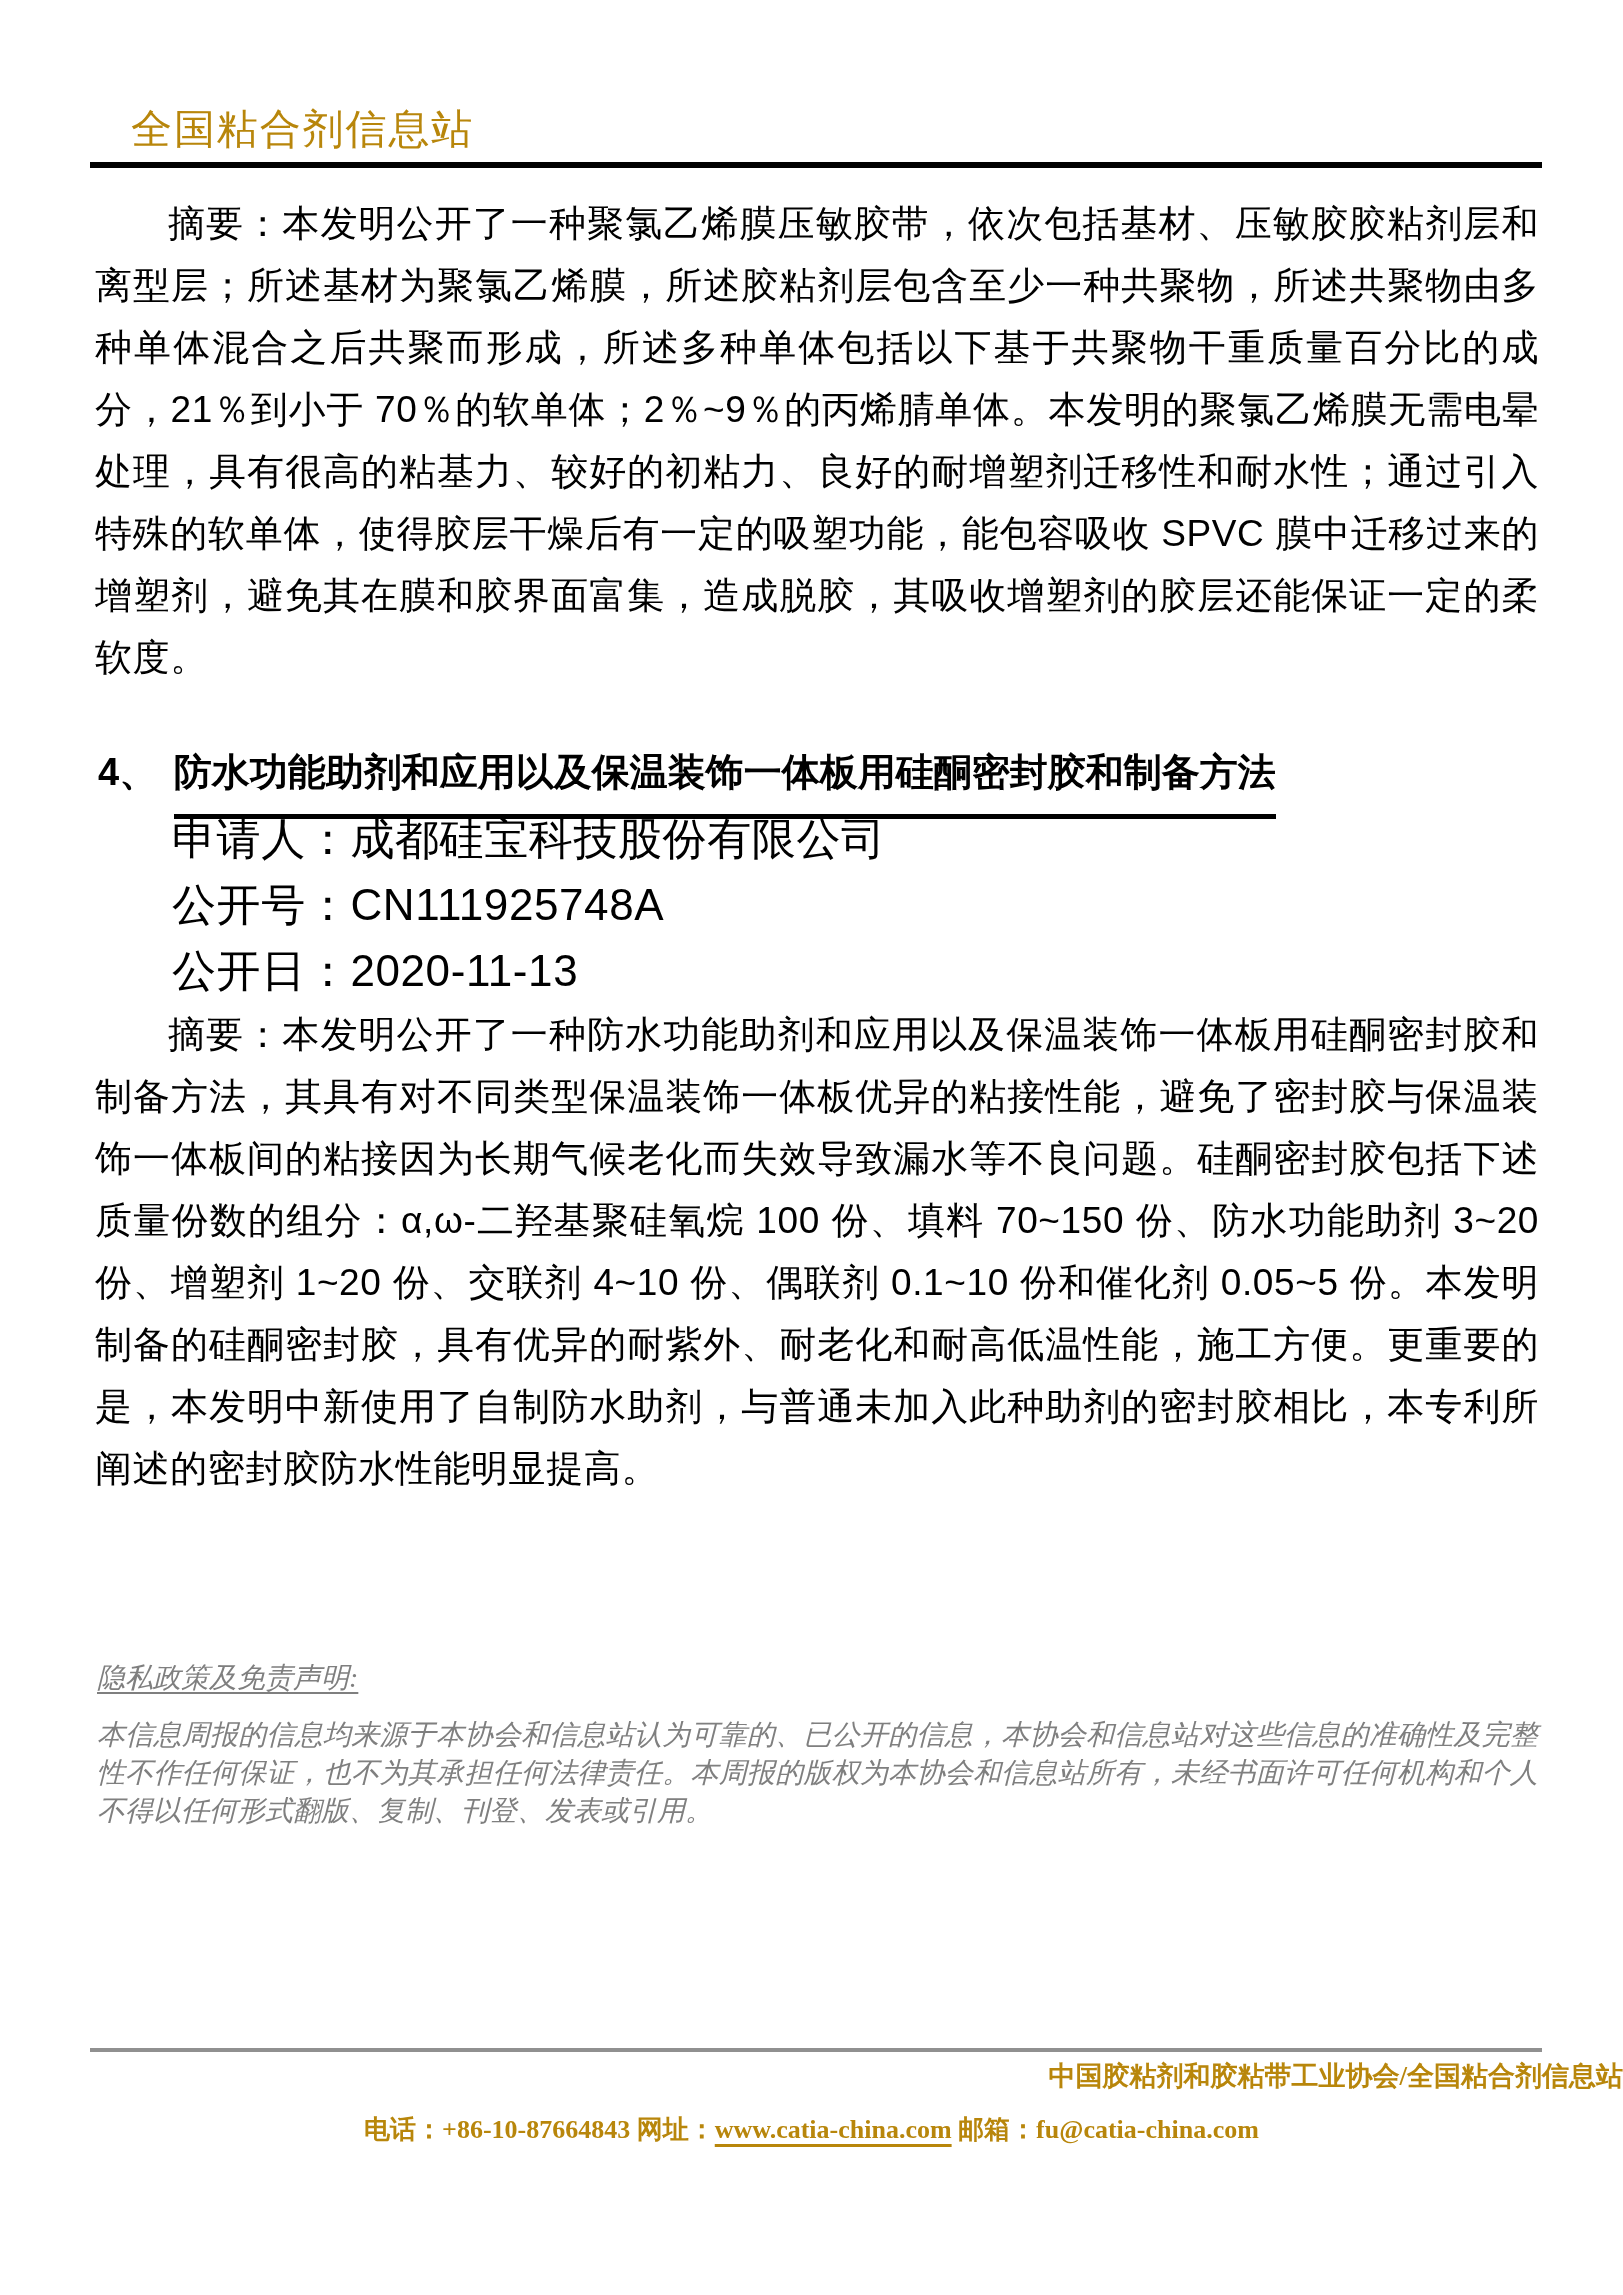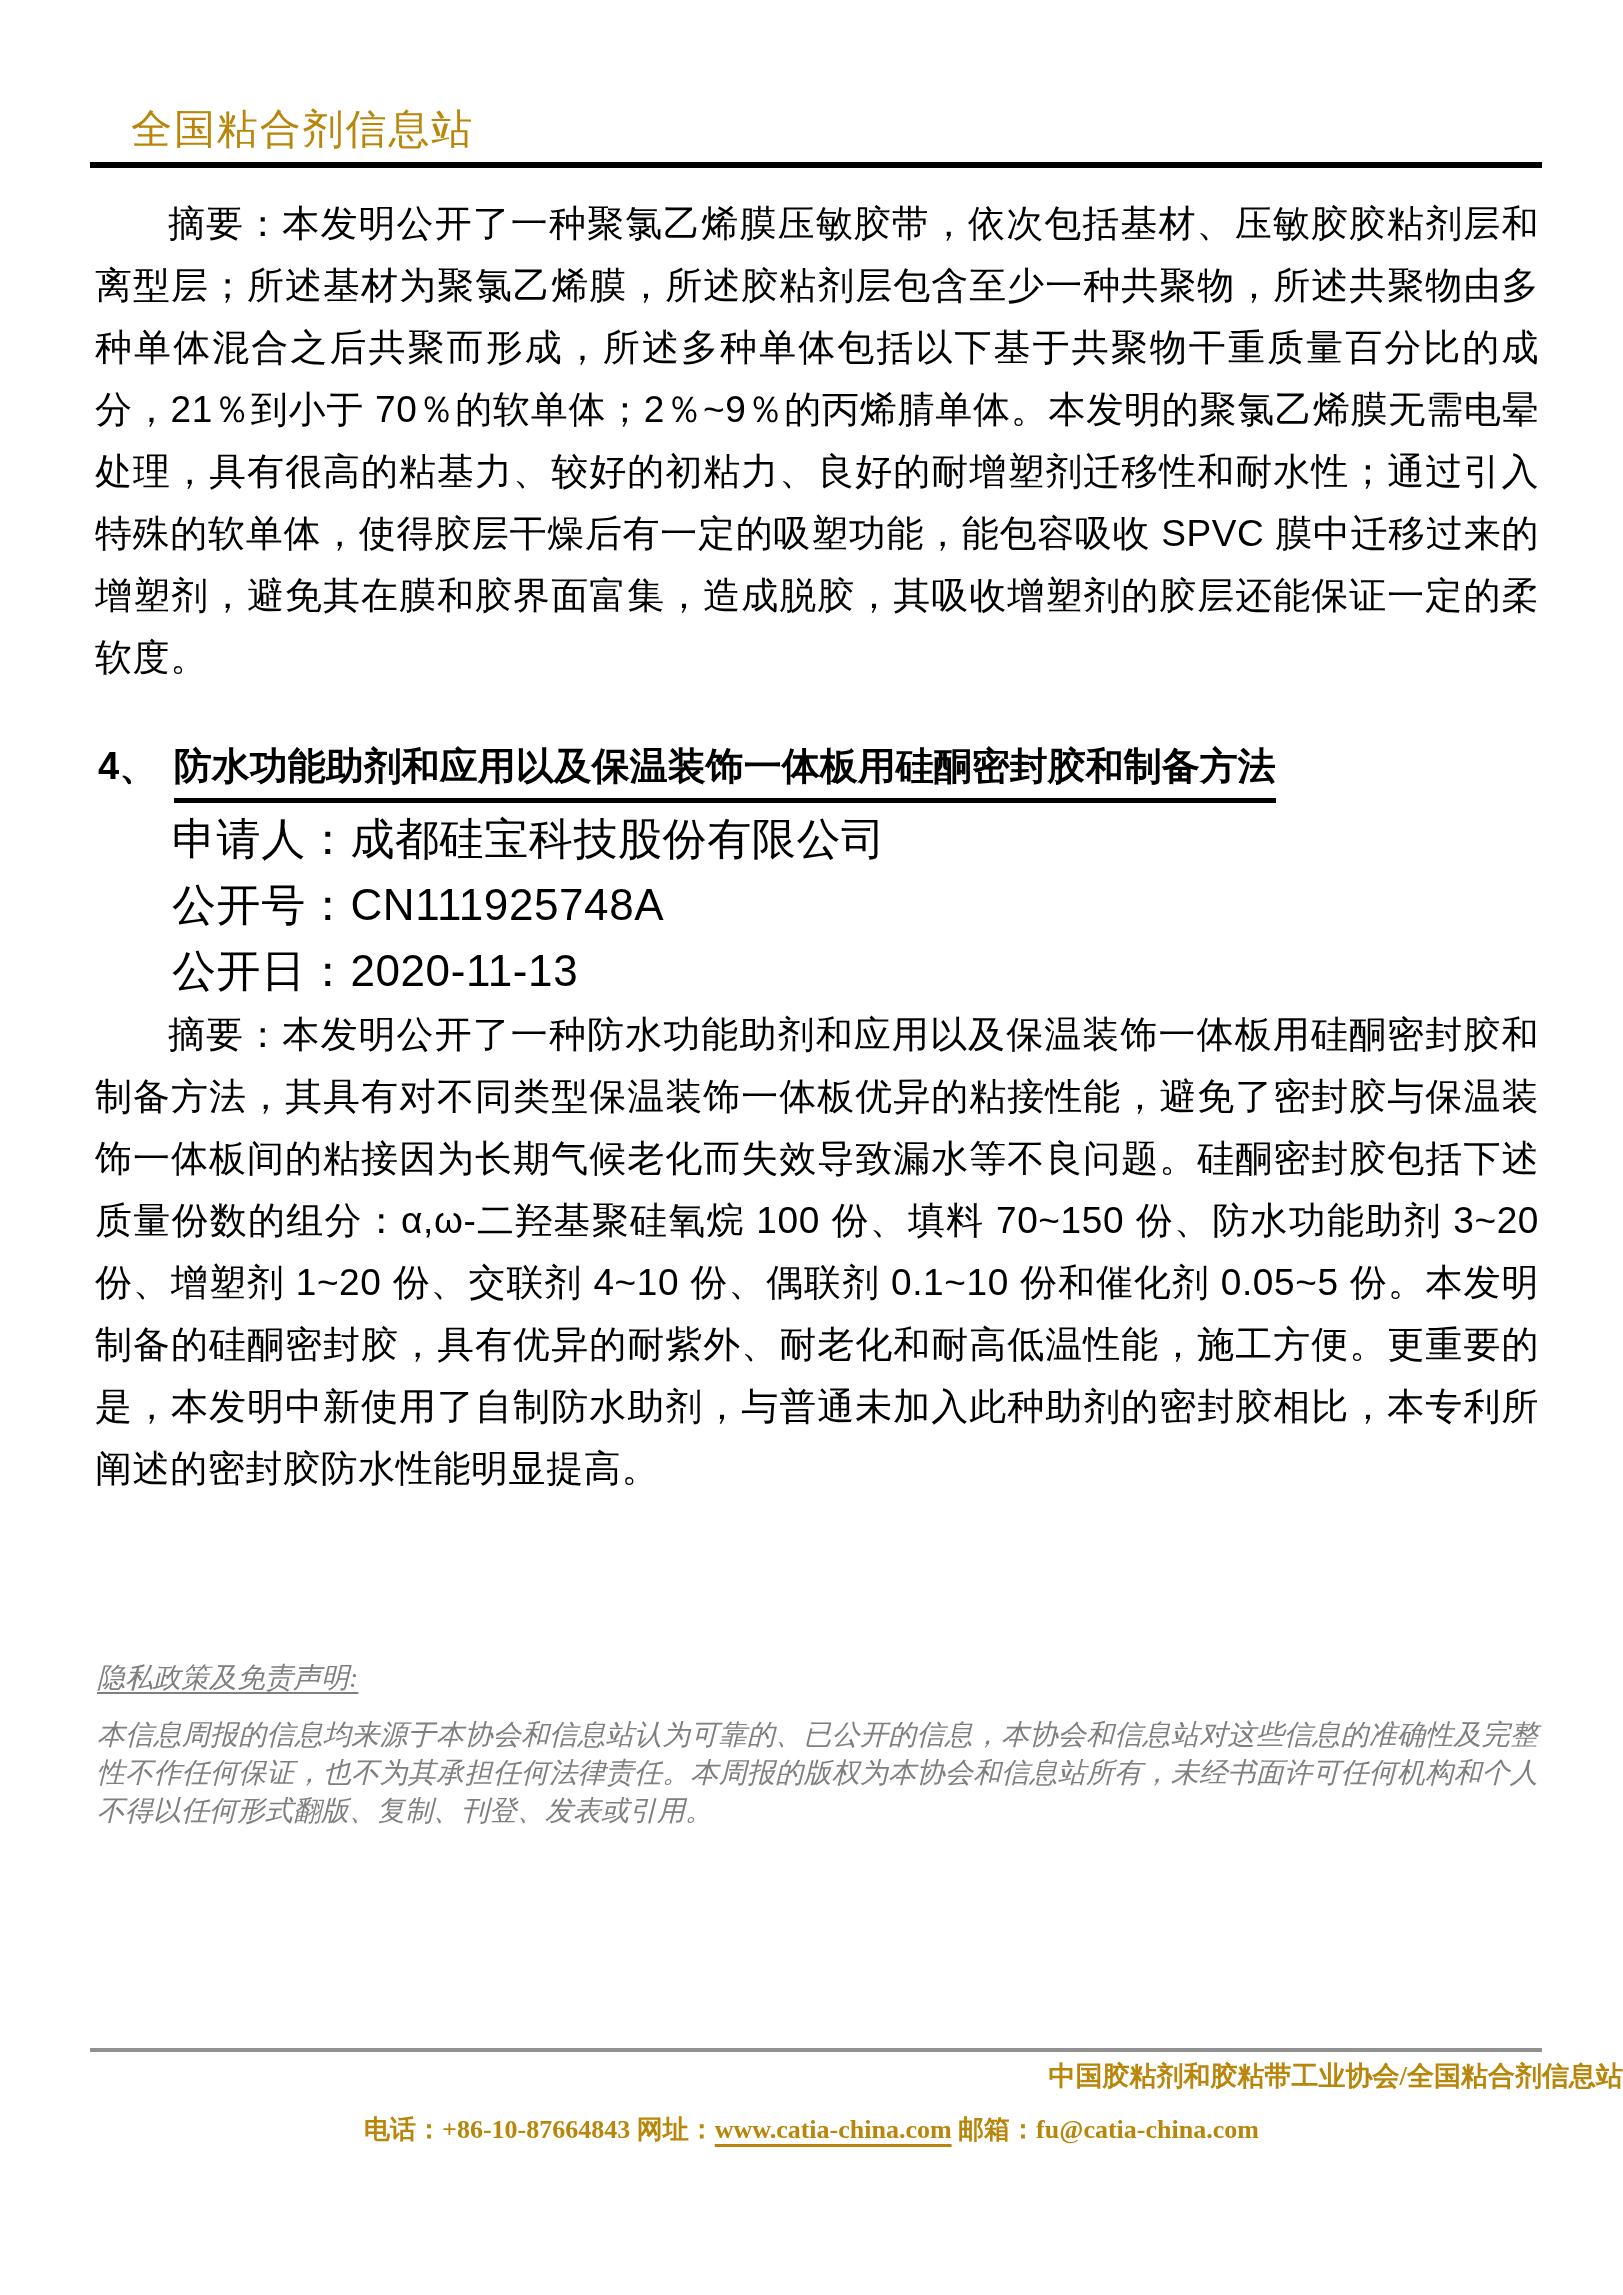--- a/index.html
+++ b/index.html
@@ -54,21 +54,22 @@
     position: absolute;
     top: 741px; left: 98px; right: 84px;
     font-size: 38px;
     font-weight: bold;
     white-space: nowrap;
   }
   .sec-num { margin-right: 16.7px; }
   .sec-title {
     display: inline-block;
     border-bottom: 5.8px solid #000;
-    padding-bottom: 6px;
+    padding-bottom: 16px;
+    margin-top: 6px;
   }
 
   
   .meta {
     position: absolute;
     top: 806px; left: 172px;
     font-size: 44px;
     line-height: 66px;
     letter-spacing: 0.6px;
   }

